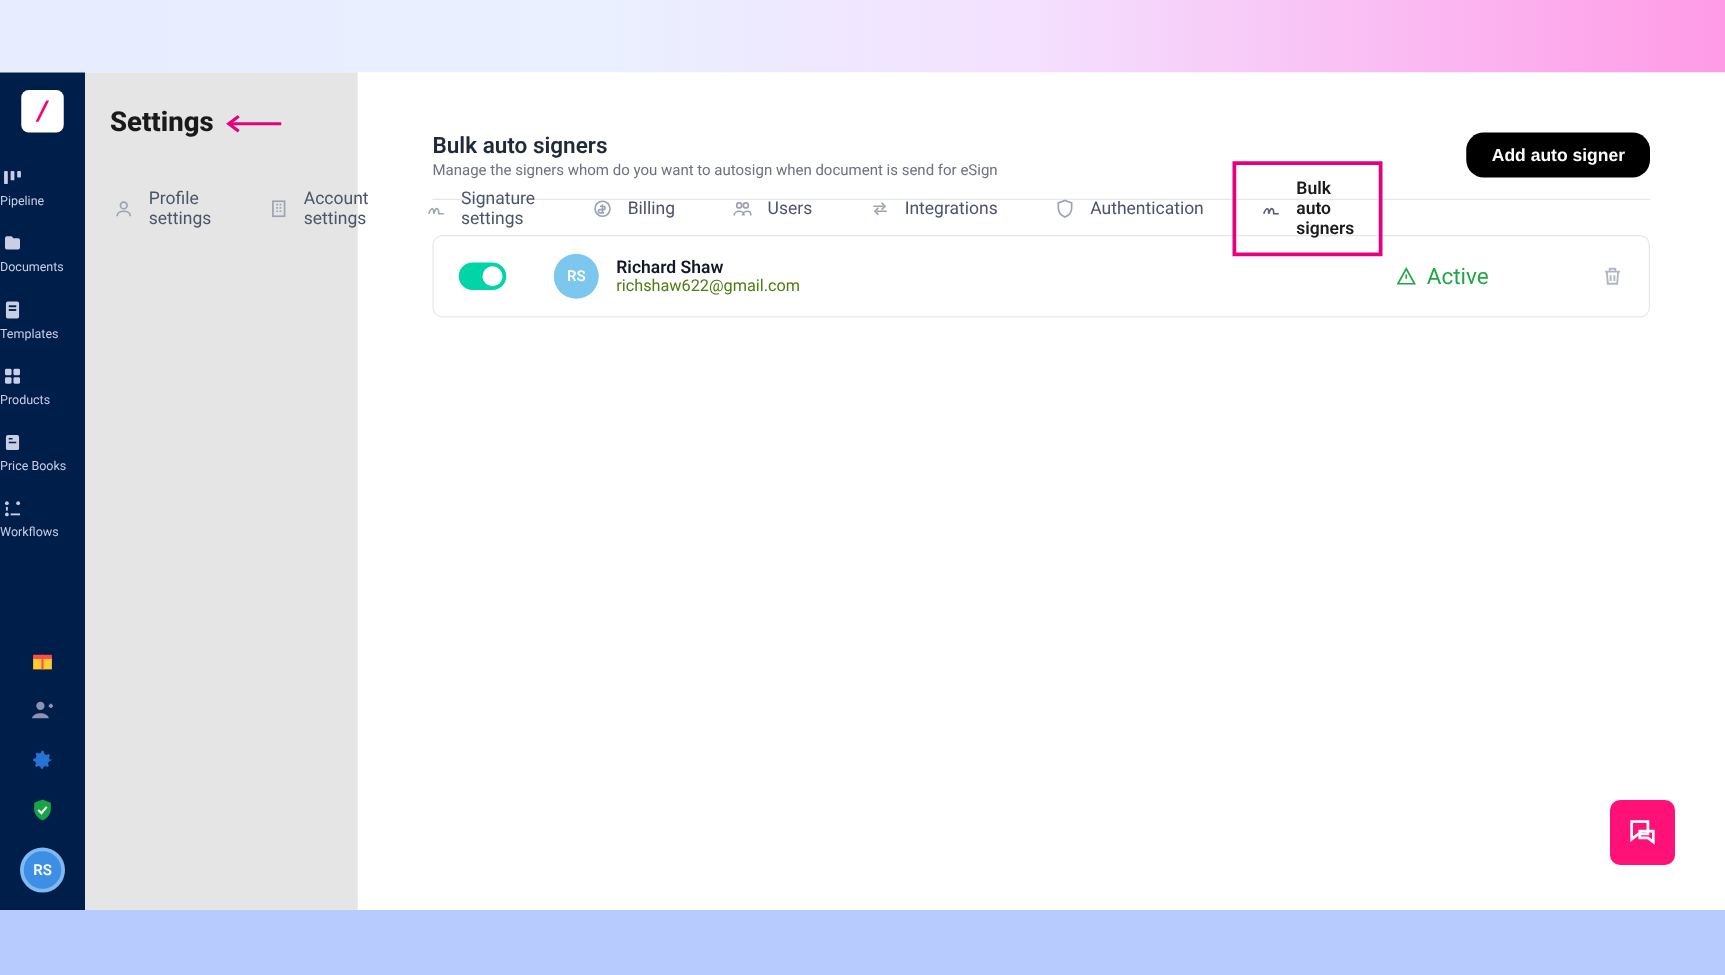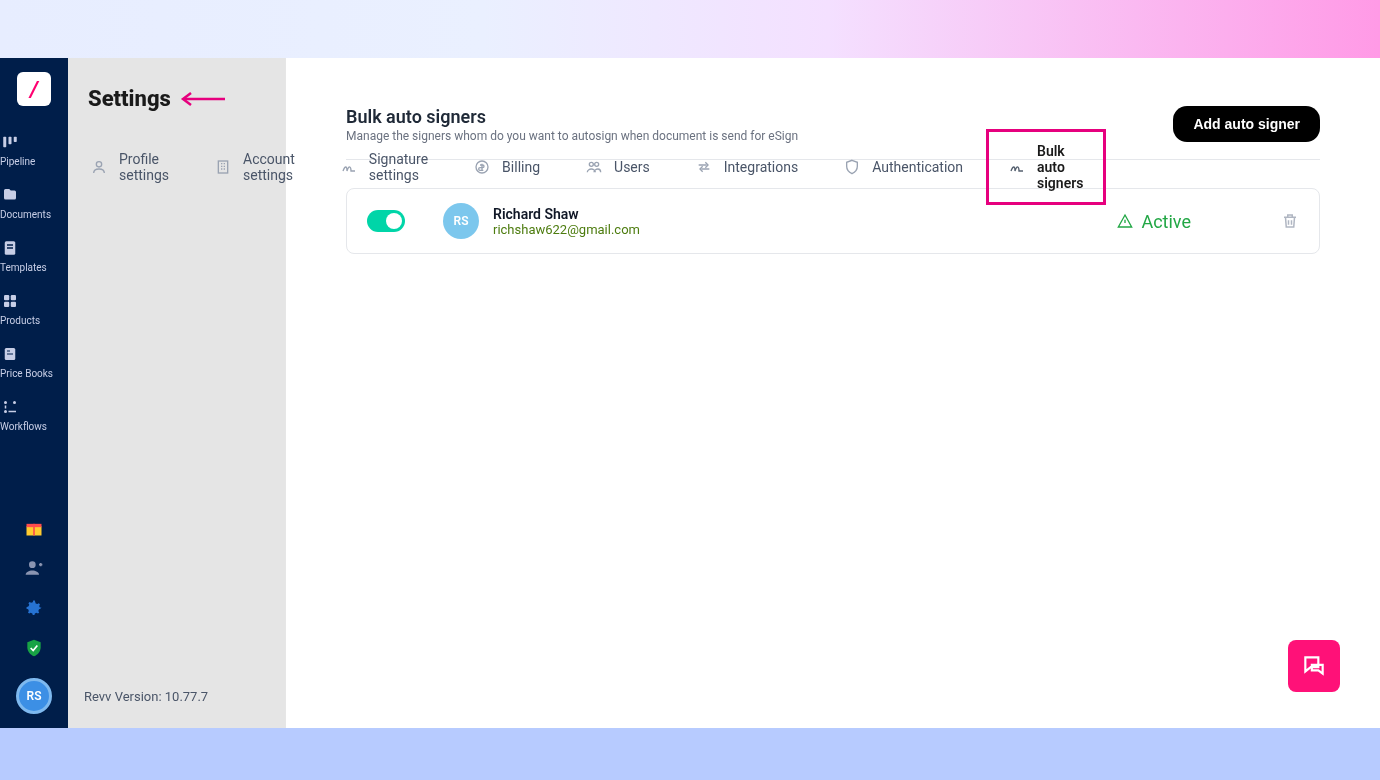--- a/index.html
+++ b/index.html
@@ -318,21 +318,20 @@
       <div class="settings-item active">
         <span class="si-ico">
             <svg viewBox="0 0 24 24" width="16" height="16" fill="none" stroke="#55606f" stroke-width="2">
               <path d="M3 18c3-8 6-8 6 0 3-10 6-6 6 0h6"></path>
             </svg>
           </span>
         <span>Bulk auto signers</span>
       </div>
     </div>
 
-    <div class="version">Revv Version: 10.77.7</div>
   </div>
 
   <div class="main">
     <div class="main-header">
       <div>
         <div class="main-title">Bulk auto signers</div>
         <div class="main-sub">Manage the signers whom do you want to autosign when document is send for eSign</div>
       </div>
       <button class="add-btn">Add auto signer</button>
     </div>

